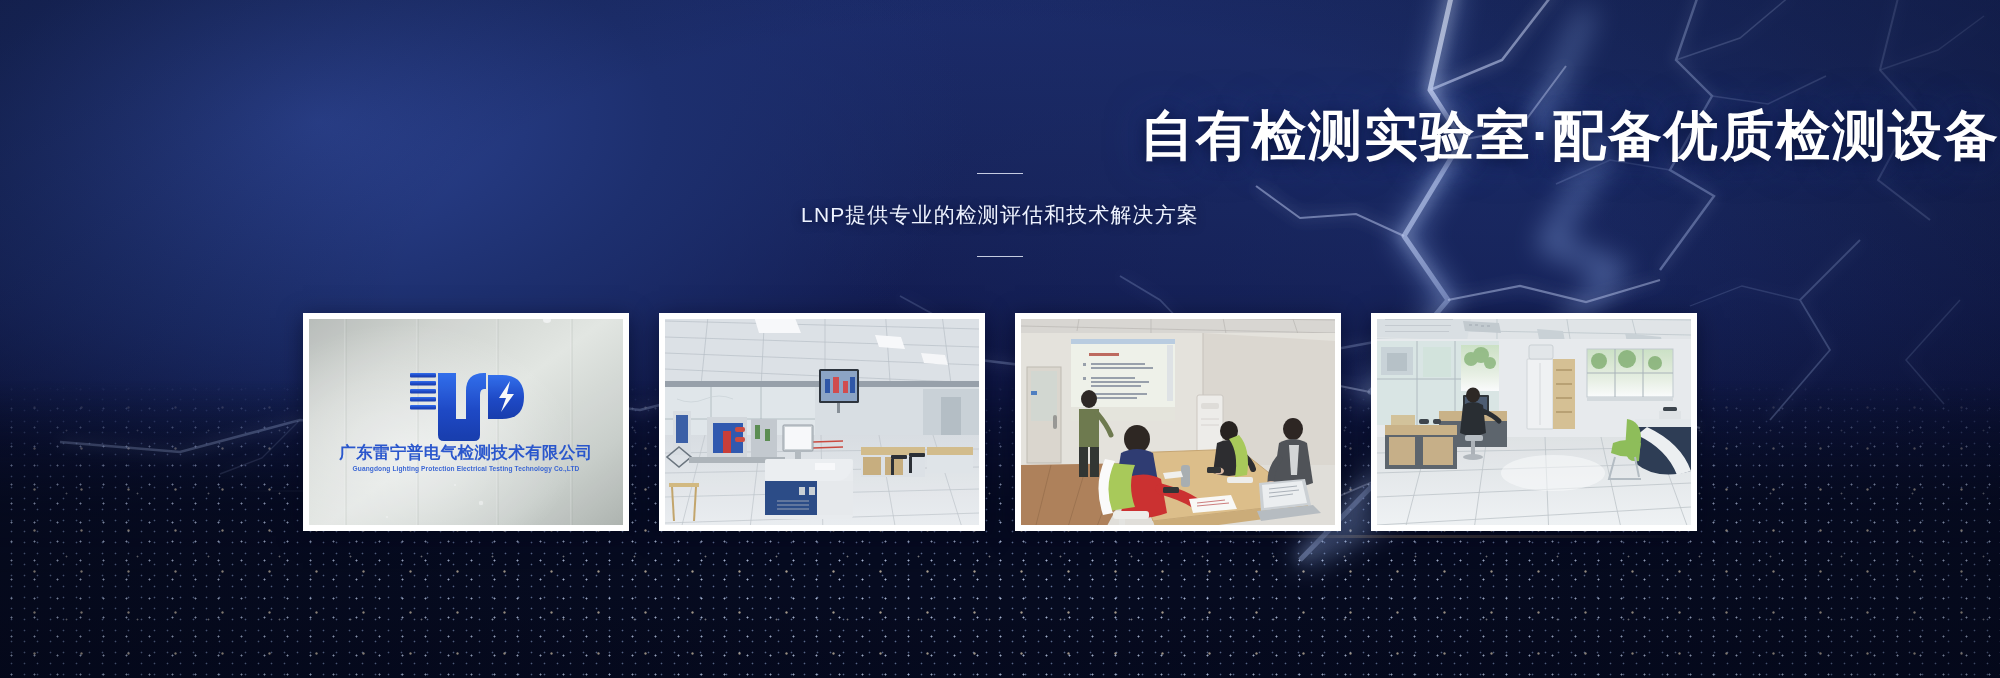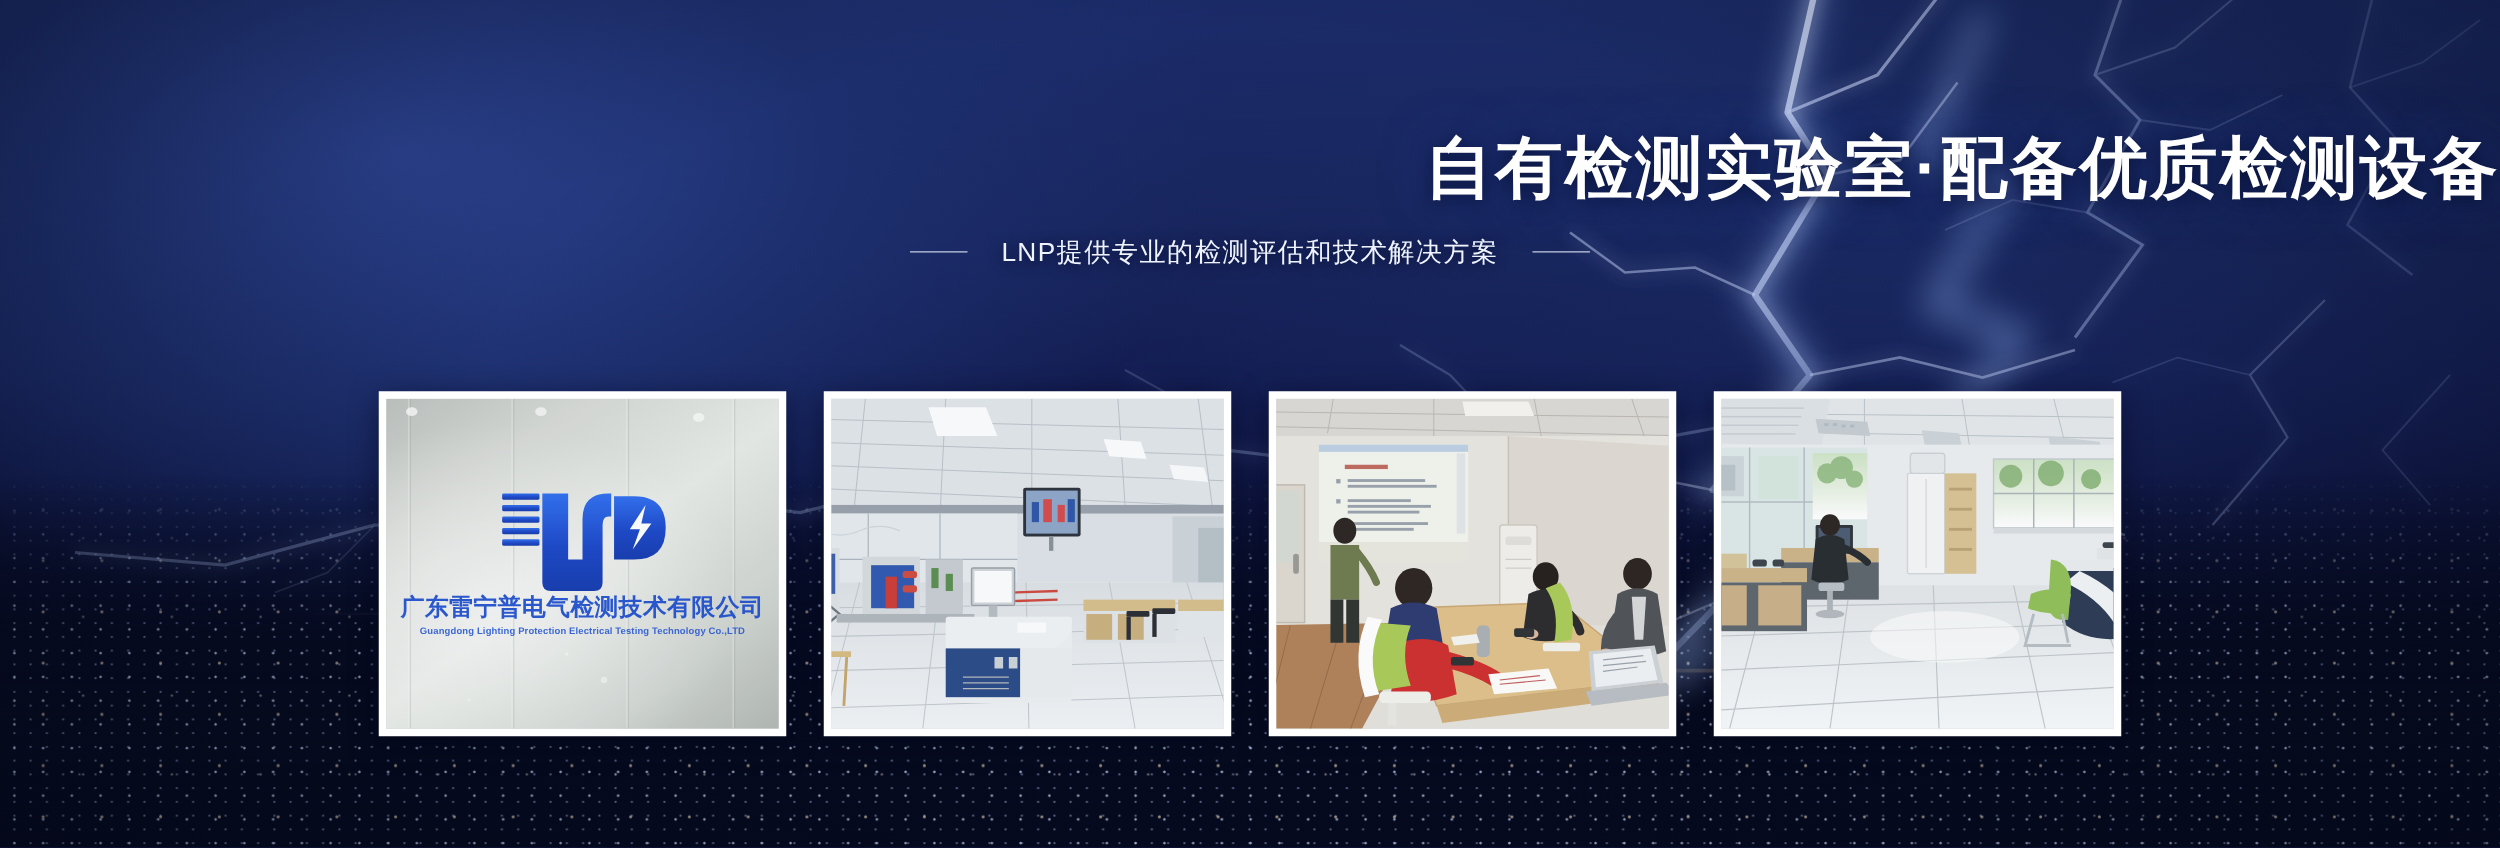--- a/index.html
+++ b/index.html
@@ -90,26 +90,27 @@
     color: #ffffff;
     font-size: 54px;
     font-weight: bold;
     letter-spacing: 2px;
     line-height: 1.18;
     text-shadow: 0 2px 16px rgba(4,10,40,0.85), 0 0 38px rgba(40,70,170,0.55);
     white-space: nowrap;
   }
 
   .sub-row {
-    margin-top: 20px;
+    margin-top: 5px;
     display: flex;
     align-items: center;
     justify-content: center;
     gap: 27px;
     white-space: nowrap;
+    flex-direction: column;
   }
   .sub-rule {
     display: block;
     width: 46px;
     height: 1px;
     background: rgba(236,242,255,0.82);
     flex: none;
   }
   .subtitle {
     color: #eef3ff;
@@ -125,21 +126,21 @@
     transform: translateX(-50%);
     top: 313px;
     width: 1394px;
     display: flex;
     justify-content: space-between;
     z-index: 5;
   }
 
   .photo-card {
     width: 326px;
-    height: 276px;
+    height: 218px;
     background: #ffffff;
     padding: 6px;
     box-sizing: border-box;
     box-shadow: 0 5px 22px rgba(2,6,26,0.55);
   }
 
   .photo {
     width: 100%;
     height: 100%;
     position: relative;

